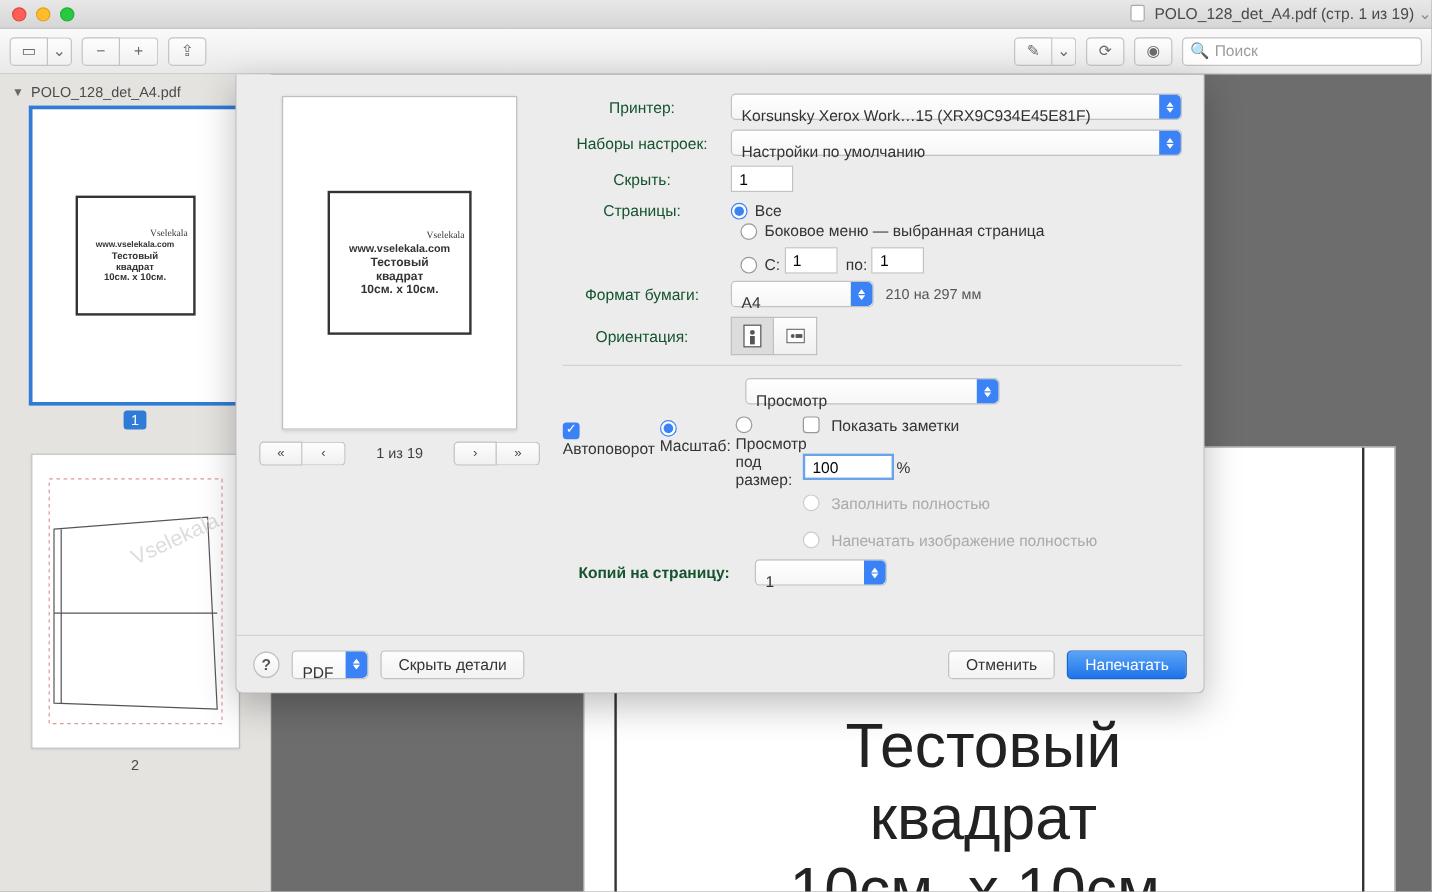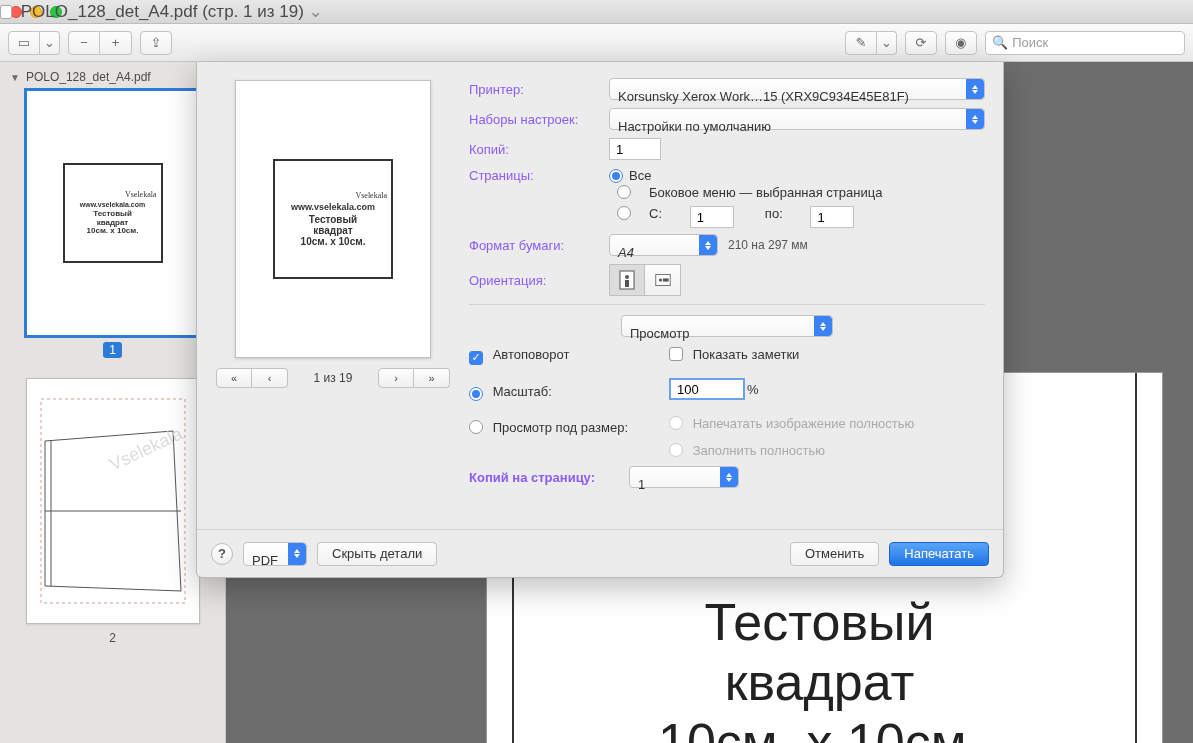--- a/index.html
+++ b/index.html
@@ -5,21 +5,21 @@
 * { box-sizing: border-box; margin: 0; padding: 0; font-family: -apple-system, "Helvetica Neue", Arial, sans-serif; }
 body { width: 1193px; height: 743px; background: #ececec; overflow: hidden; font-size: 13px; color: #333; }
 
 
 .titlebar { height: 24px; background: linear-gradient(#e8e8e8,#d6d6d6); border-bottom: 1px solid #bdbdbd; display: flex; align-items: center; position: relative; }
 .traffic { display: flex; gap: 8px; padding-left: 10px; }
 .traffic span { width: 12px; height: 12px; border-radius: 50%; display: inline-block; }
 .tl-close { background: #ff5f57; border: 1px solid #e24640; }
 .tl-min { background: #ffbd2e; border: 1px solid #e1a120; }
 .tl-max { background: #28c940; border: 1px solid #1db034; }
-.titlebar .title { position: absolute; left: 0; right: 0; text-align: left; font-size: 17px; color: #4a4a4a; }
+.titlebar .title { position: absolute; left: 0; right: 0; text-align: right; font-size: 13px; color: #4a4a4a; }
 .titlebar .title .doc-icon { display:inline-block; width:12px; height:14px; background:#fff; border:1px solid #aaa; border-radius:2px; vertical-align:-2px; margin-right:4px;}
 
 
 .toolbar { height: 38px; background: linear-gradient(#fafafa,#e9e9e9); border-bottom: 1px solid #c8c8c8; display: flex; align-items: center; padding: 0 8px; gap: 8px; }
 .tb-group { display: flex; }
 .tb-btn { height: 24px; min-width: 32px; background: linear-gradient(#fdfdfd,#f1f1f1); border: 1px solid #c4c4c4; border-radius: 4px; display: inline-flex; align-items: center; justify-content: center; font-size: 13px; color: #6a6a6a; }
 .tb-group .tb-btn { border-radius: 0; }
 .tb-group .tb-btn:first-child { border-top-left-radius: 4px; border-bottom-left-radius: 4px; }
 .tb-group .tb-btn:last-child { border-top-right-radius: 4px; border-bottom-right-radius: 4px; }
 .tb-group .tb-btn + .tb-btn { border-left: none; }
@@ -56,43 +56,43 @@
 .preview-page .thumb-box .url { font-size: 9px; }
 .preview-nav { display: flex; align-items: center; justify-content: center; gap: 20px; margin-top: 4px; }
 .nav-btns { display: flex; }
 .nav-btn { width: 36px; height: 20px; background: linear-gradient(#fdfdfd,#f0f0f0); border:1px solid #c2c2c2; display:inline-flex; align-items:center; justify-content:center; font-size:11px; color:#444;}
 .nav-btns .nav-btn:first-child { border-top-left-radius:4px; border-bottom-left-radius:4px;}
 .nav-btns .nav-btn:last-child { border-top-right-radius:4px; border-bottom-right-radius:4px; border-left:none;}
 .page-indicator { font-size:12px; color:#404040; min-width:50px;}
 
 .settings-col { flex: 1; }
 .row { display: flex; align-items: center; margin-bottom: 8px; }
-.row-label { width: 140px; text-align: left; padding-right: 8px; font-size: 13px; color: #8b5cf6; }
+.row-label { width: 140px; text-align: center; padding-right: 8px; font-size: 13px; color: #14532d; }
 .select { height: 22px; background: linear-gradient(#fff,#f6f6f6); border: 1px solid #c2c2c2; border-radius: 4px; display: inline-flex; align-items: center; padding: 14px 22px 0 8px; font-size: 13px; position: relative; color:#333;}
 .select .caret { position: absolute; right: 0; top: 0; bottom: 0; width: 18px; background: #3b82f6; border-top-right-radius: 4px; border-bottom-right-radius: 4px; display:flex; flex-direction:column; align-items:center; justify-content:center;}
 .select .caret::before { content:""; border-left:3px solid transparent; border-right:3px solid transparent; border-bottom:4px solid #fff; margin-bottom:1px;}
 .select .caret::after { content:""; border-left:3px solid transparent; border-right:3px solid transparent; border-top:4px solid #fff;}
 .text-input { height: 22px; border: 1px solid #c2c2c2; background: #fff; padding: 0 6px; font-size: 13px; border-radius: 0; }
 .text-input.small { width: 52px; }
 .radio, .checkbox { width: 14px; height: 14px; border-radius: 50%; border: 1px solid #999; background: #fff; display: inline-flex; align-items:center; justify-content:center; margin-right: 6px; vertical-align: -2px;}
 .radio.checked { border-color: #3b82f6; }
 .radio.checked::after { content:""; width:8px; height:8px; border-radius:50%; background:#3b82f6;}
 .checkbox { border-radius: 3px; }
 .checkbox.checked { background:#3b82f6; border-color:#3b82f6;}
 .checkbox.checked::after { content:"✓"; color:#fff; font-size:11px; line-height:1;}
 .muted { color: #aaa; }
-.subrow { margin-left: 148px; display: flex; align-items: flex-start; margin-bottom: 6px; font-size: 13px; gap: 12px;}
+.subrow { margin-left: 148px; display: flex; align-items: flex-end; margin-bottom: 6px; font-size: 13px;}
 
 .orient-btn { width: 36px; height: 32px; border:1px solid #c0c0c0; background:linear-gradient(#fdfdfd,#f0f0f0); display:inline-flex; align-items:center; justify-content:center;}
 .orient-btn.sel { background:#dcdcdc;}
 .orient-btn svg { width:16px; height:20px;}
 .hr { border: none; border-top: 1px solid #d3d3d3; margin: 8px 0 10px 0; }
 .app-select-row { display:flex; justify-content:center; margin:4px 0 10px 0;}
 .cols2 { display:flex; gap:40px; margin-bottom: 8px;}
-.col-a { width: 160px; display:flex; flex-direction:column; gap:19px; }
+.col-a { width: 160px; display:flex; flex-direction:row; gap:4px; }
 .col-b { flex:1; display:flex; flex-direction:column; gap:16px; }
 
 .sheet-footer { position:absolute; left:0; right:0; bottom:0; height:48px; border-top:1px solid #d3d3d3; display:flex; align-items:center; padding: 0 14px; gap:10px;}
 .help-btn { width:22px; height:22px; border-radius:50%; border:1px solid #bdbdbd; background:linear-gradient(#fff,#f0f0f0); display:inline-flex; align-items:center; justify-content:center; color:#555; font-size:13px; font-weight:bold;}
 .push-btn { height: 24px; padding: 0 14px; border:1px solid #c2c2c2; background:linear-gradient(#fdfdfd,#f2f2f2); border-radius:4px; font-size:13px; color:#333;}
 .push-btn.primary { background: linear-gradient(#5aa5f8,#1f73e8); border-color:#1a64cc; color:#fff;}
 .footer-spacer { flex:1;}
 .paper-note { font-size: 12px; color:#555; margin-left:10px;}
 </style>
 </head>
@@ -217,42 +217,42 @@
         </div>
       </div>
       <div class="row">
         <div class="row-label">Наборы настроек:</div>
         <div class="select" style="flex:1;">
           <span>Настройки по умолчанию</span>
             <span class="caret"></span>
         </div>
       </div>
       <div class="row">
-        <div class="row-label">Копий:</div>
+        <div class="row-label">Скрыть:</div>
         <input class="text-input small" value="1" style="">
       </div>
       <div class="row" style="margin-bottom:2px;">
         <div class="row-label">Страницы:</div>
         <span class="radio checked"></span>
         <span>Все</span>
       </div>
       <div class="subrow">
         <span class="radio"></span>
         <span>Боковое меню — выбранная страница</span>
       </div>
       <div class="subrow">
         <span class="radio"></span>
         <span>С:</span>&nbsp;
         <input class="text-input" style="width: 44px;" value="1">
         &nbsp;&nbsp;<span>по:</span>&nbsp;
         <input class="text-input" style="width: 44px;" value="1">
       </div>
       <div class="row">
         <div class="row-label">Формат бумаги:</div>
-        <div class="select" style="width:109px;font-style:italic;">
+        <div class="select" style="width:119px;">
           <span>A4</span>
             <span class="caret"></span>
         </div>
         <span class="paper-note">210 на 297 мм</span>
       </div>
       <div class="row">
         <div class="row-label">Ориентация:</div>
         <div style="display:flex;">
           <div class="orient-btn sel">
             <svg viewBox="0 0 16 20">
@@ -296,27 +296,27 @@
         </div>
         <div class="col-b">
           <div>
             <span class="checkbox"></span>
             <span>Показать заметки</span>
           </div>
           <div style="display:flex; align-items:center;">
             <input class="text-input" style="width: 76px; border: 2px solid rgb(106, 163, 234);" value="100">
             <span style="margin-left:2px;">%</span>
           </div>
+          <div class="muted" style="margin-top:-4px;">
+            <span class="radio" style="border-color:#ccc;"></span>
+            <span>Заполнить полностью</span>
+          </div>
           <div class="muted">
             <span class="radio" style="border-color:#ccc;"></span>
             <span>Напечатать изображение полностью</span>
-          </div>
-          <div class="muted" style="margin-top:-4px;">
-            <span class="radio" style="border-color:#ccc;"></span>
-            <span>Заполнить полностью</span>
           </div>
         </div>
       </div>
 
       <div class="row">
         <div class="row-label" style="width:160px;font-weight:bold;">Копий на страницу:</div>
         <div class="select" style="width:110px;">
           <span>1</span>
             <span class="caret"></span>
         </div>

